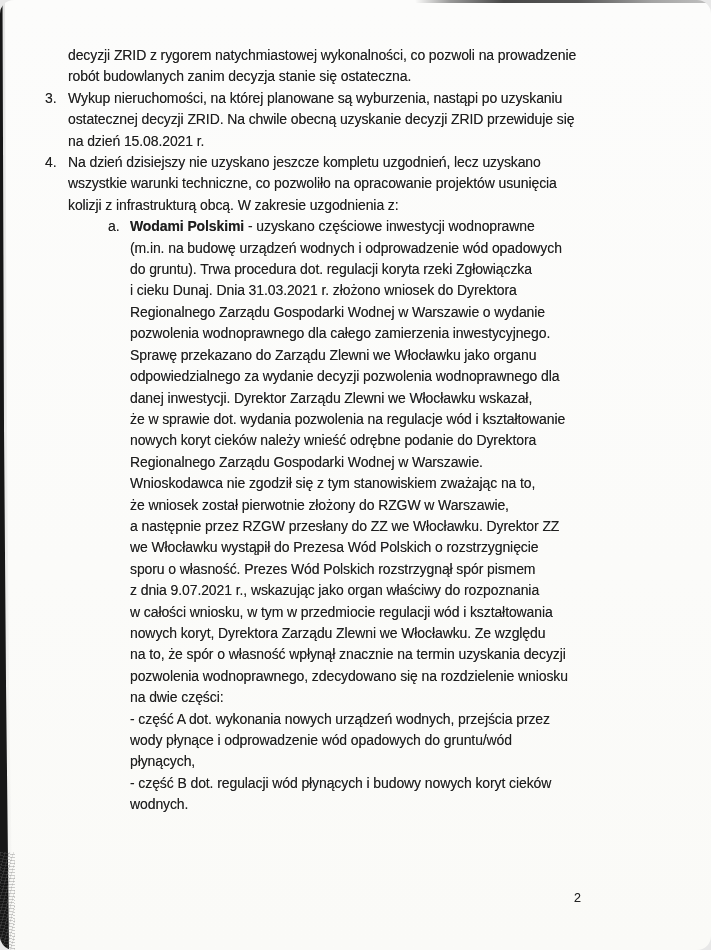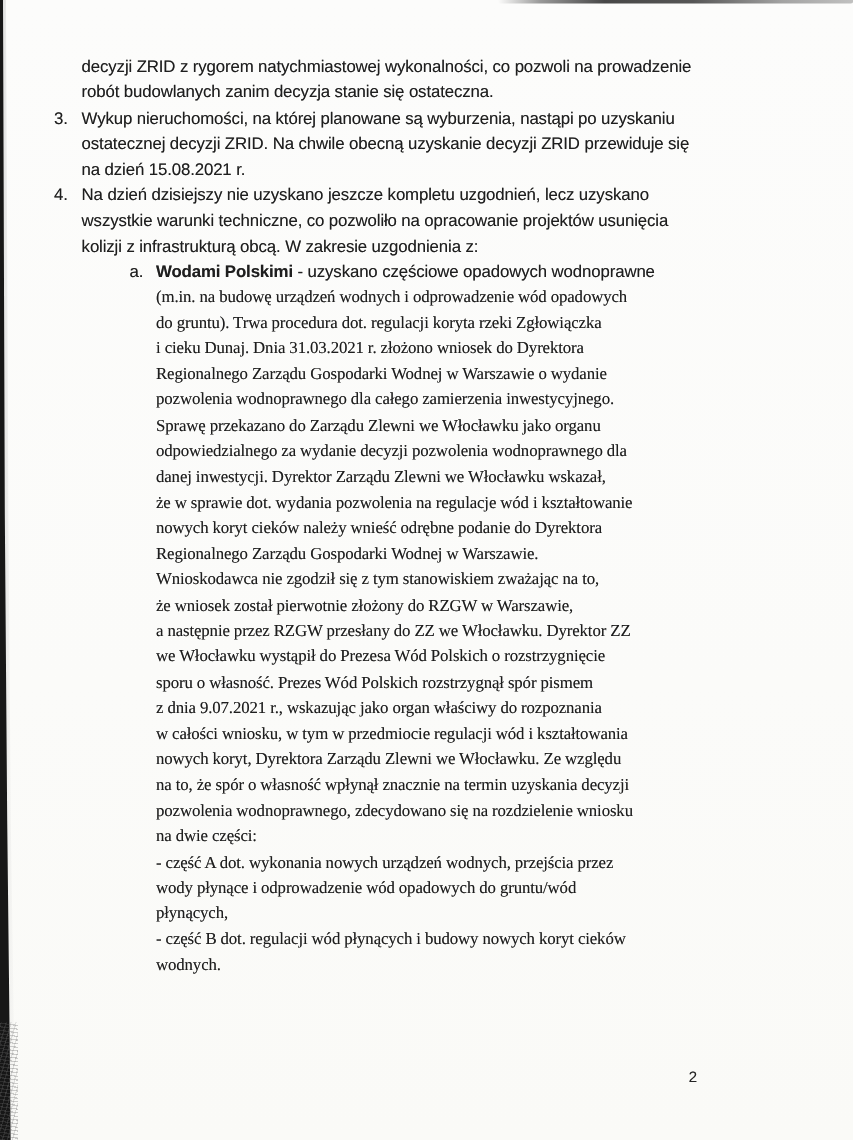--- a/index.html
+++ b/index.html
@@ -4,20 +4,21 @@
 <style>
   html,body { margin:0; padding:0; background:#e8e8e8; }
   .page {
     position:relative;
     width:711px; height:950px;
     margin:0 auto;
     background:linear-gradient(180deg,#fcfcfb 0%, #fbfbf9 60%, #fafaf7 100%);
     overflow:hidden;
     font-family:"Liberation Sans","DejaVu Sans",sans-serif;
     color:#1e1e1e;
+    border-radius:14px;
   }
   
   .edge-left {
     position:absolute; left:0; top:0; width:12px; height:950px;
     background:#171717;
     clip-path:polygon(0 0, 2.5px 0, 4px 45%, 6px 72%, 9px 100%, 0 100%);
   }
   .edge-left-shadow {
     position:absolute; left:0; top:0; width:14px; height:950px;
     background:linear-gradient(to right, rgba(120,120,120,0.28), rgba(160,160,160,0.10) 55%, rgba(200,200,200,0) 100%);
@@ -43,21 +44,21 @@
     position:absolute; left:68px; top:45px; width:585px;
     font-size:14px; line-height:21.4px; letter-spacing:-0.1px;
     text-shadow:0 0 0.5px rgba(40,40,40,0.55);
   }
   .para { margin:0; white-space:pre-line; }
   .list-item { position:relative; }
   .list-item .marker { position:absolute; left:-23px; top:0; }
   .sub-item { position:relative; margin-left:62px; width:500px; }
   .sub-item .marker { position:absolute; left:-22px; top:0; }
   .sub-item .lead { font-weight:700; letter-spacing:-0.1px;text-align:center; }
-  .sub-item .rest { display:block; white-space:pre-line;font-family:Liberation Serif, serif; }
+  .sub-item .rest { display:block; white-space:pre-line; }
   .page-number {
     position:absolute; left:574px; top:891px;
     font-size:12.5px; color:#242424;
     text-shadow:0 0 0.5px rgba(40,40,40,0.55);
   }
 </style>
 </head>
 <body>
 
 <div class="page">
@@ -81,21 +82,21 @@
 
     <div class="list-item">
       <span class="marker">4.</span>
       <p class="para">Na dzień dzisiejszy nie uzyskano jeszcze kompletu uzgodnień, lecz uzyskano
 wszystkie warunki techniczne, co pozwoliło na opracowanie projektów usunięcia
 kolizji z infrastrukturą obcą. W zakresie uzgodnienia z:</p>
     </div>
 
     <div class="sub-item">
       <span class="marker">a.</span>
-      <p class="para"><span class="lead">Wodami Polskimi</span><span> - uzyskano częściowe opadowych wodnoprawne</span><span class="rest">(m.in. na budowę urządzeń wodnych i odprowadzenie wód opadowych
+      <p class="para"><span class="lead">Wodami Polskimi</span><span> - uzyskano częściowe inwestycji wodnoprawne</span><span class="rest">(m.in. na budowę urządzeń wodnych i odprowadzenie wód opadowych
 do gruntu). Trwa procedura dot. regulacji koryta rzeki Zgłowiączka
 i cieku Dunaj. Dnia 31.03.2021 r. złożono wniosek do Dyrektora
 Regionalnego Zarządu Gospodarki Wodnej w Warszawie o wydanie
 pozwolenia wodnoprawnego dla całego zamierzenia inwestycyjnego.
 Sprawę przekazano do Zarządu Zlewni we Włocławku jako organu
 odpowiedzialnego za wydanie decyzji pozwolenia wodnoprawnego dla
 danej inwestycji. Dyrektor Zarządu Zlewni we Włocławku wskazał,
 że w sprawie dot. wydania pozwolenia na regulacje wód i kształtowanie
 nowych koryt cieków należy wnieść odrębne podanie do Dyrektora
 Regionalnego Zarządu Gospodarki Wodnej w Warszawie.

